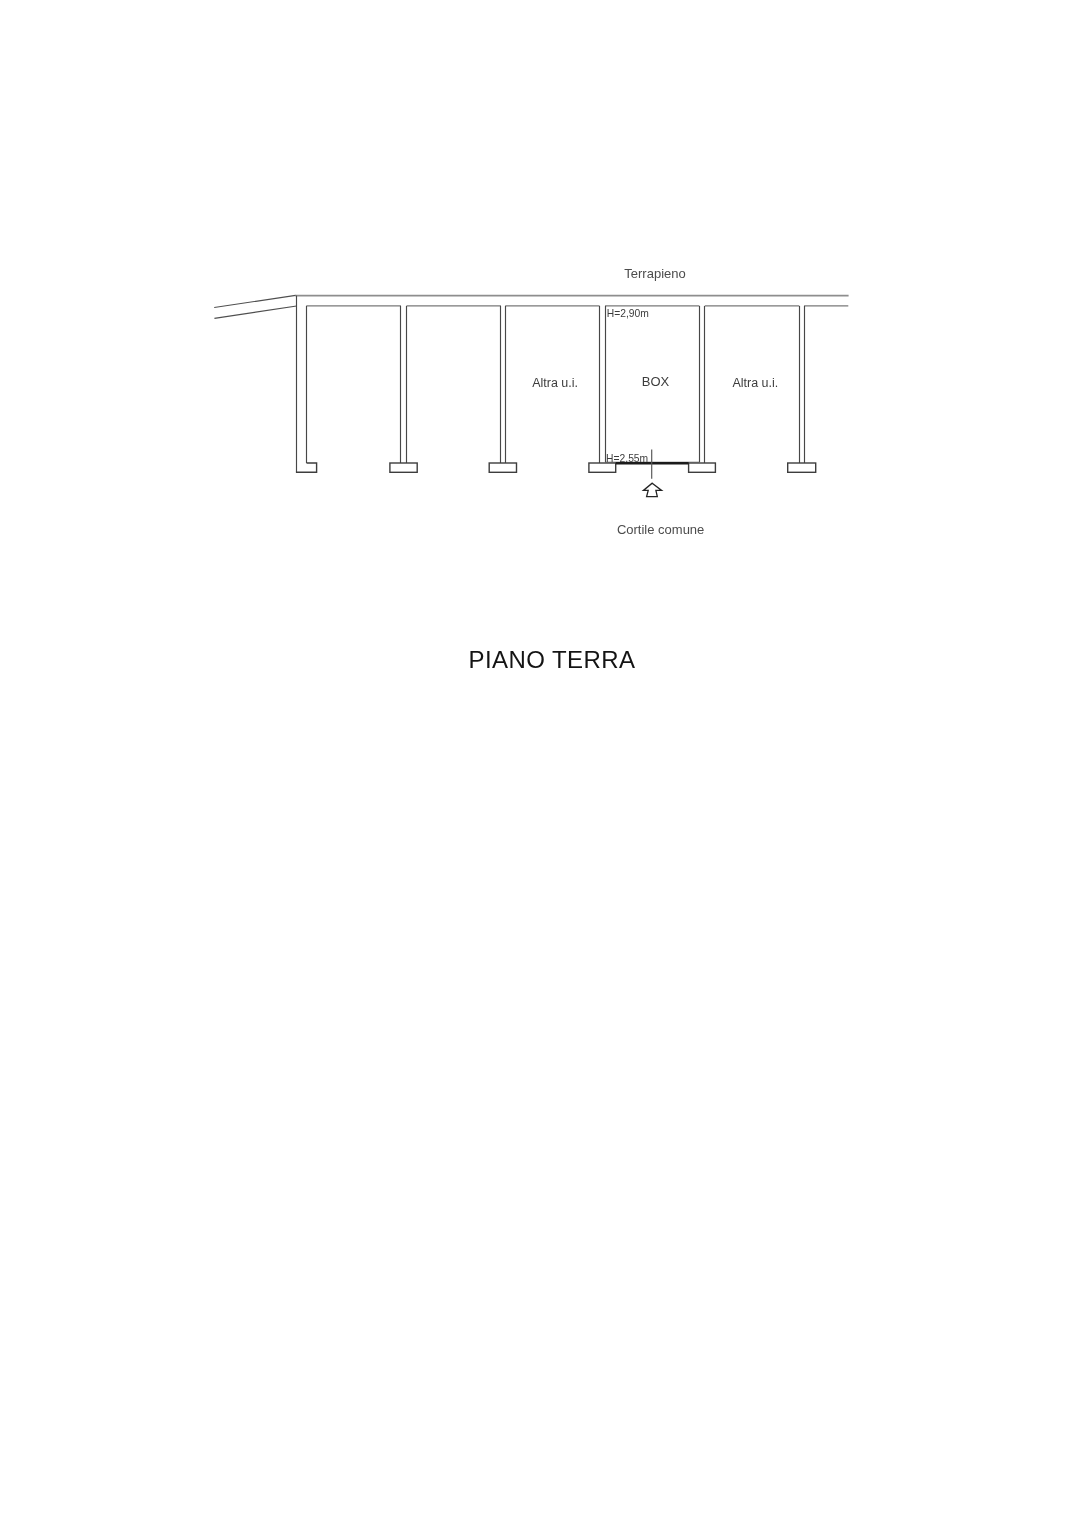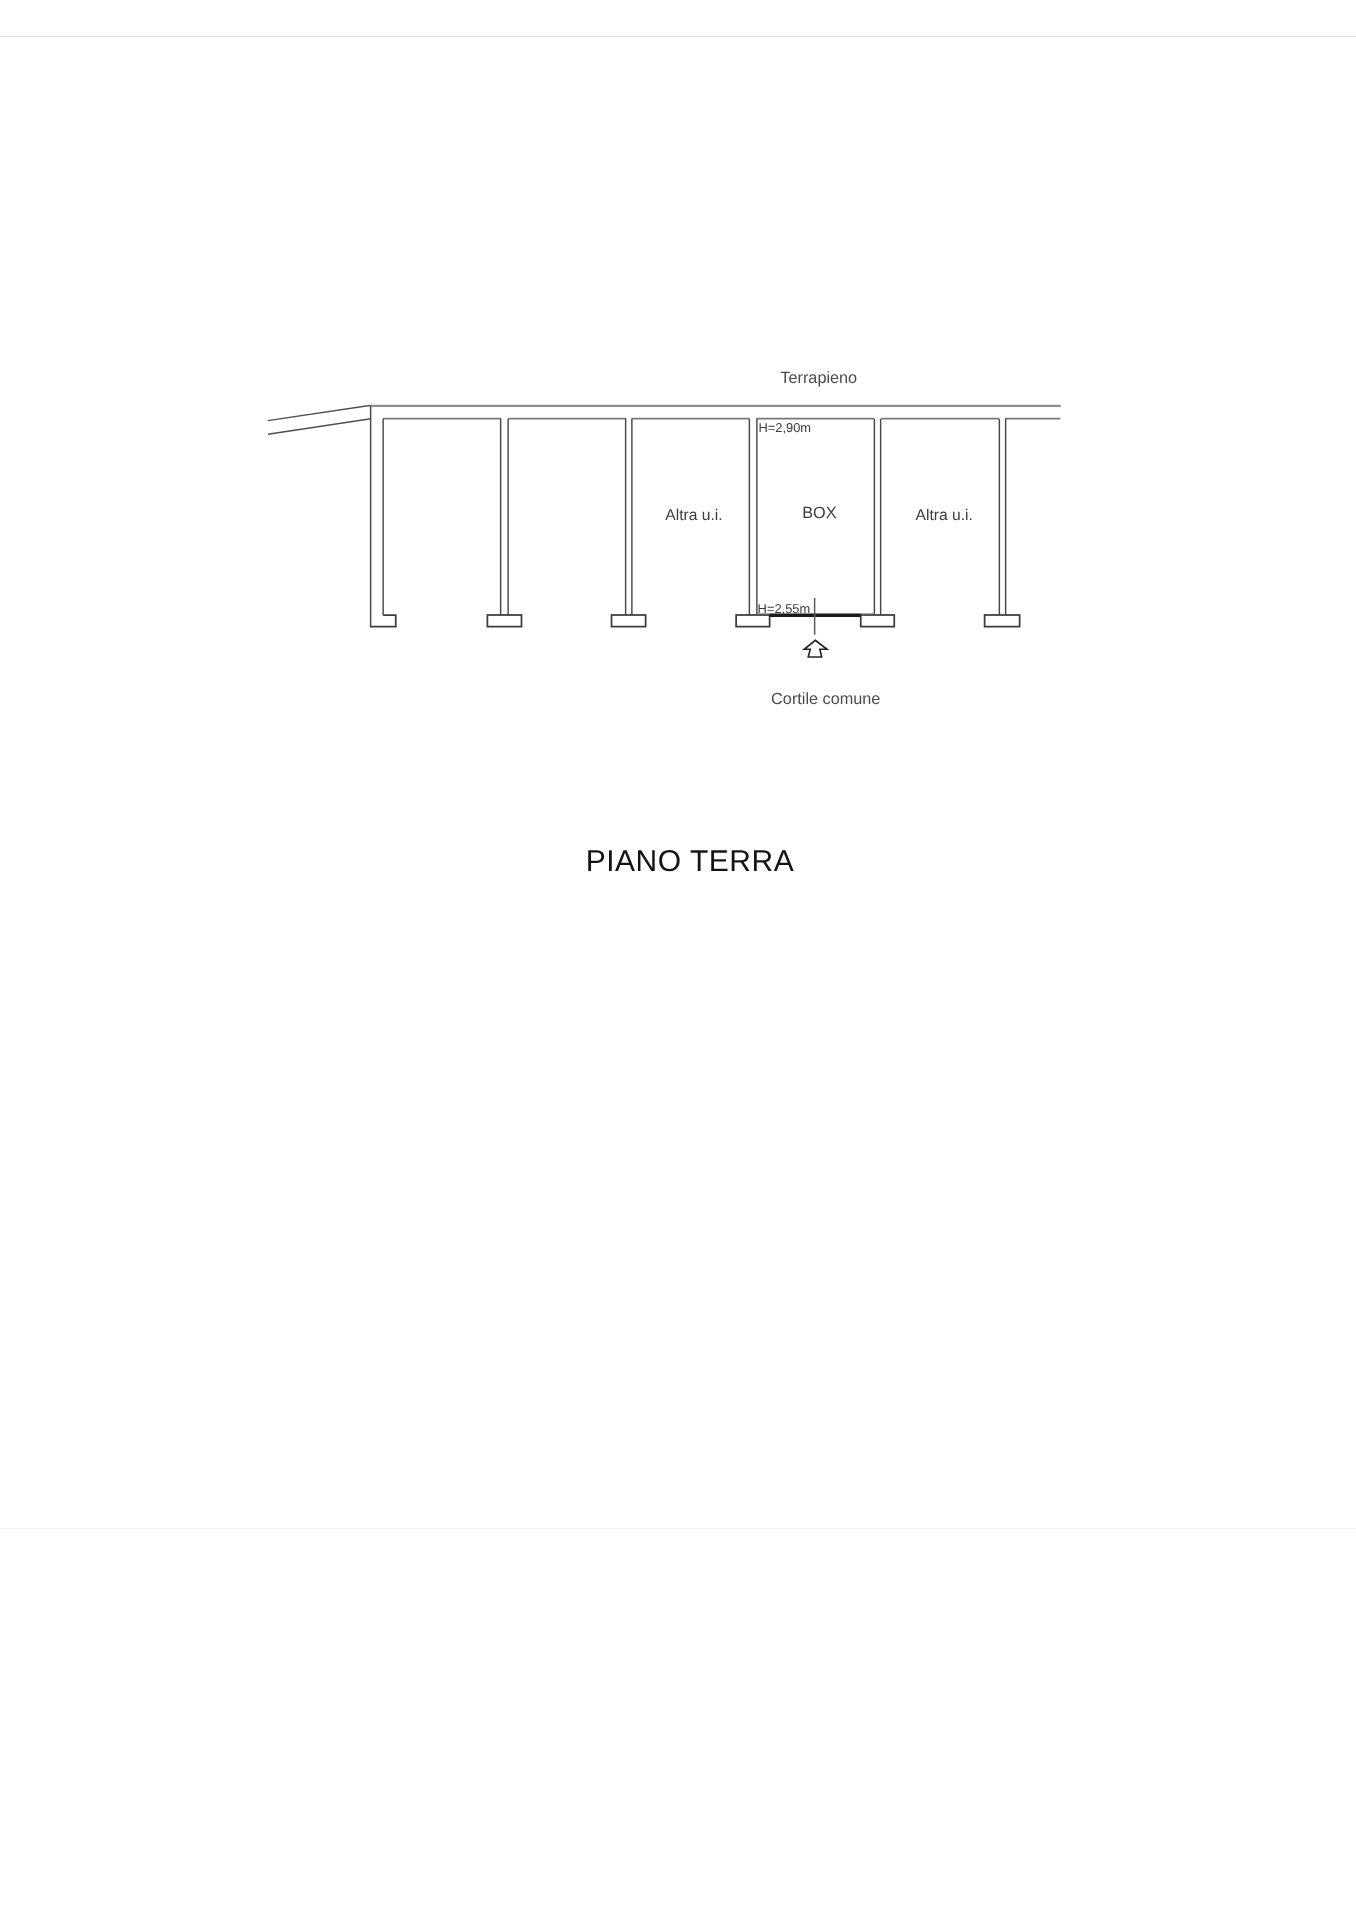--- a/index.html
+++ b/index.html
@@ -1,18 +1,18 @@
 <!DOCTYPE html>
 <html><head>
 <meta charset="utf-8">
 <title>Piano Terra</title>
 <style>
   html,body{margin:0;padding:0;background:#ffffff;}
-  .page{position:relative;width:1085px;height:1194px;background:#eab308;overflow:hidden;
-        font-family:"Liberation Sans", sans-serif;filter:grayscale(1);margin-top:29px;}
+  .page{position:relative;width:1085px;height:1194px;background:#b91c1c;overflow:hidden;
+        font-family:"Liberation Sans", sans-serif;filter:grayscale(1);}
 </style>
 </head>
 <body>
 <div class="page">
 <svg width="1085" height="1535" viewBox="0 0 1085 1535" xmlns="http://www.w3.org/2000/svg">
 
   <rect x="0" y="0" width="1085" height="1535" fill="#ffffff"></rect>
 
   <text x="624.3" y="277.6" font-family="Liberation Sans, sans-serif" font-size="13" fill="#4c4c4c">Terrapieno</text>
 

